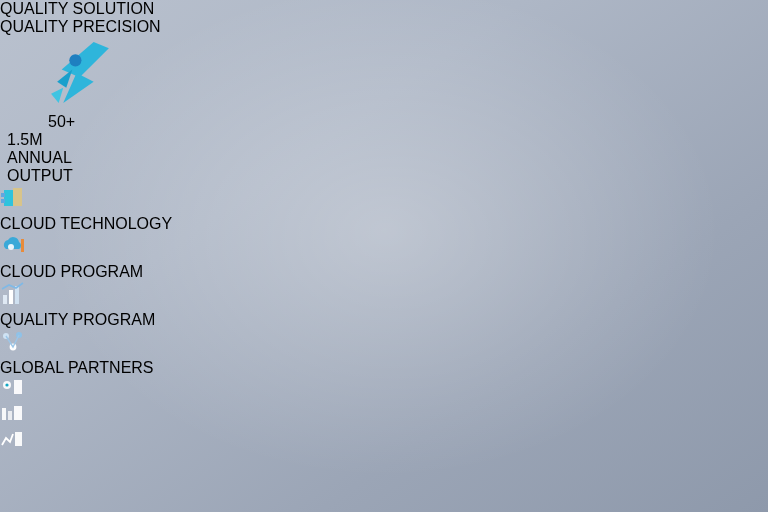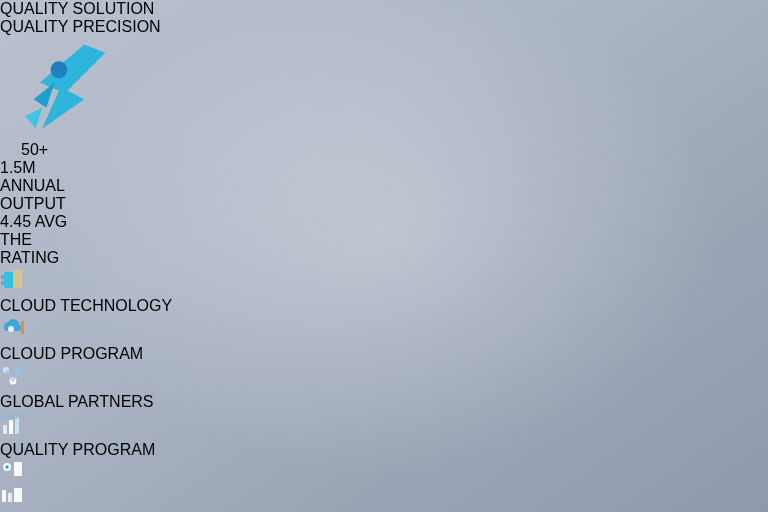--- a/index.html
+++ b/index.html
@@ -27,53 +27,45 @@
     </div>
 
     <div id="chevron-tab"></div>
 
     <div id="sec1">
       <span class="htext" id="sec1-title">QUALITY PRECISION</span>
       <div id="sec1-rule"></div>
     </div>
 
     <div id="stats">
-      <div class="stat" style="width:118px;padding-left:21px;">
+      <div class="stat" style="width:118px;padding-left:48px;">
         <svg id="wave-icon" viewBox="0 0 46 48">
           <path d="M30 4 L40 8 L22 26 L30 30 L10 44 L18 26 L9 22 Z" fill="#23b4dc" opacity=".92"></path>
           <path d="M6 30 L16 22 L12 34 Z" fill="#1aa0cc"></path>
           <circle cx="18" cy="16" r="4" fill="#1e7fc0"></circle>
           <path d="M2 38 L10 34 L7 44 Z" fill="#3fc4e2"></path>
         </svg>
         <span class="stat-num">50+</span>
         <span class="stat-lbl"></span>
         <div class="stat-body">
           <span class="line" style="width:100%"></span>
           <span class="line" style="width:92%"></span>
           <span class="line" style="width:96%"></span>
         </div>
       </div>
 
-      <div class="stat sep" style="width:82px;">
+      <div class="stat sep" style="width:82px;padding-left:7px;">
         <span class="stat-num">1.5M</span>
         <span class="stat-lbl">ANNUAL OUTPUT</span>
         <div class="stat-body" style="width:76px">
           <span class="line" style="width:100%"></span>
           <span class="line" style="width:88%"></span>
         </div>
       </div>
 
-      <div class="stat" style="width:80px;">
-        <span class="stat-num">4.45</span>
-        <span class="stat-lbl">AVG THE RATING</span>
-        <div class="stat-body" style="width:76px">
-          <span class="line" style="width:100%"></span>
-          <span class="line" style="width:82%"></span>
-        </div>
-      </div>
     </div>
 
     <div id="features">
 
       <div class="feat">
         <div class="hex">
           <svg width="26" height="26" viewBox="0 0 26 26">
             <rect x="4" y="5" width="9" height="16" fill="#2fc3dd"></rect>
             <rect x="13" y="3" width="9" height="18" fill="#d8c48a"></rect>
             <rect x="1" y="8" width="4" height="4" fill="#5fa8e0"></rect>
@@ -100,47 +92,47 @@
         <div class="feat-text">
           <span class="htext feat-h">CLOUD PROGRAM</span>
           <span class="line" style="width:100%"></span>
           <span class="line" style="width:94%"></span>
         </div>
       </div>
 
       <div class="feat">
         <div class="hex">
           <svg width="26" height="26" viewBox="0 0 26 26">
-            <circle cx="6" cy="7" r="3" fill="#cfe2f3"></circle>
-            <circle cx="19" cy="6" r="3" fill="#8fc2e8"></circle>
-            <circle cx="13" cy="18" r="3.4" fill="#ffffff"></circle>
-            <path d="M6 7 L13 18 L19 6" stroke="#9cc6e8" stroke-width="1.4" fill="none"></path>
-          </svg>
-        </div>
-        <div class="feat-text">
-          <span class="htext feat-h">GLOBAL PARTNERS</span>
-          <span class="line" style="width:98%"></span>
-          <span class="line" style="width:92%"></span>
-        </div>
-      </div>
-
-      <div class="feat">
-        <div class="hex">
-          <svg width="26" height="26" viewBox="0 0 26 26">
             <rect x="3" y="14" width="4" height="9" fill="#dfe9f4"></rect>
             <rect x="9" y="9" width="4" height="14" fill="#ffffff"></rect>
             <rect x="15" y="5" width="4" height="18" fill="#cfe0f0"></rect>
             <path d="M2 8 L9 4 L16 7 L23 2" stroke="#7fb9e6" stroke-width="1.6" fill="none"></path>
           </svg>
         </div>
         <div class="connector"></div>
         <div class="feat-text">
           <span class="htext feat-h">QUALITY PROGRAM</span>
           <span class="line" style="width:96%"></span>
           <span class="line" style="width:90%"></span>
+        </div>
+      </div>
+
+      <div class="feat">
+        <div class="hex">
+          <svg width="26" height="26" viewBox="0 0 26 26">
+            <circle cx="6" cy="7" r="3" fill="#cfe2f3"></circle>
+            <circle cx="19" cy="6" r="3" fill="#8fc2e8"></circle>
+            <circle cx="13" cy="18" r="3.4" fill="#ffffff"></circle>
+            <path d="M6 7 L13 18 L19 6" stroke="#9cc6e8" stroke-width="1.4" fill="none"></path>
+          </svg>
+        </div>
+        <div class="feat-text">
+          <span class="htext feat-h">GLOBAL PARTNERS</span>
+          <span class="line" style="width:98%"></span>
+          <span class="line" style="width:92%"></span>
         </div>
       </div>
     </div>
 
     <div id="hex-rail">
       <div class="rail-hex">
         <svg width="24" height="22" viewBox="0 0 24 22">
             <circle cx="7" cy="8" r="4" fill="#fff" opacity=".9"></circle>
             <circle cx="7" cy="8" r="1.6" fill="#12a6c4"></circle>
             <rect x="14" y="3" width="8" height="14" fill="#fff" opacity=".92"></rect>

